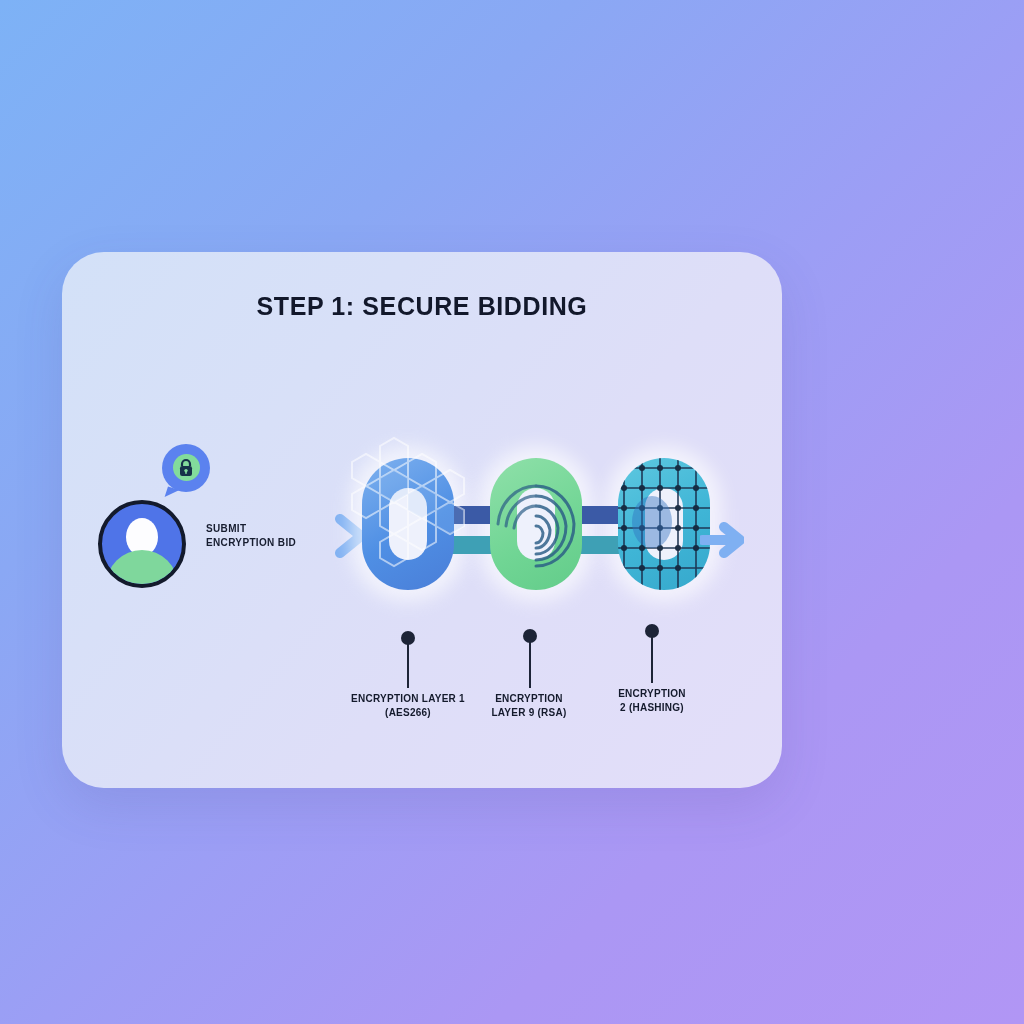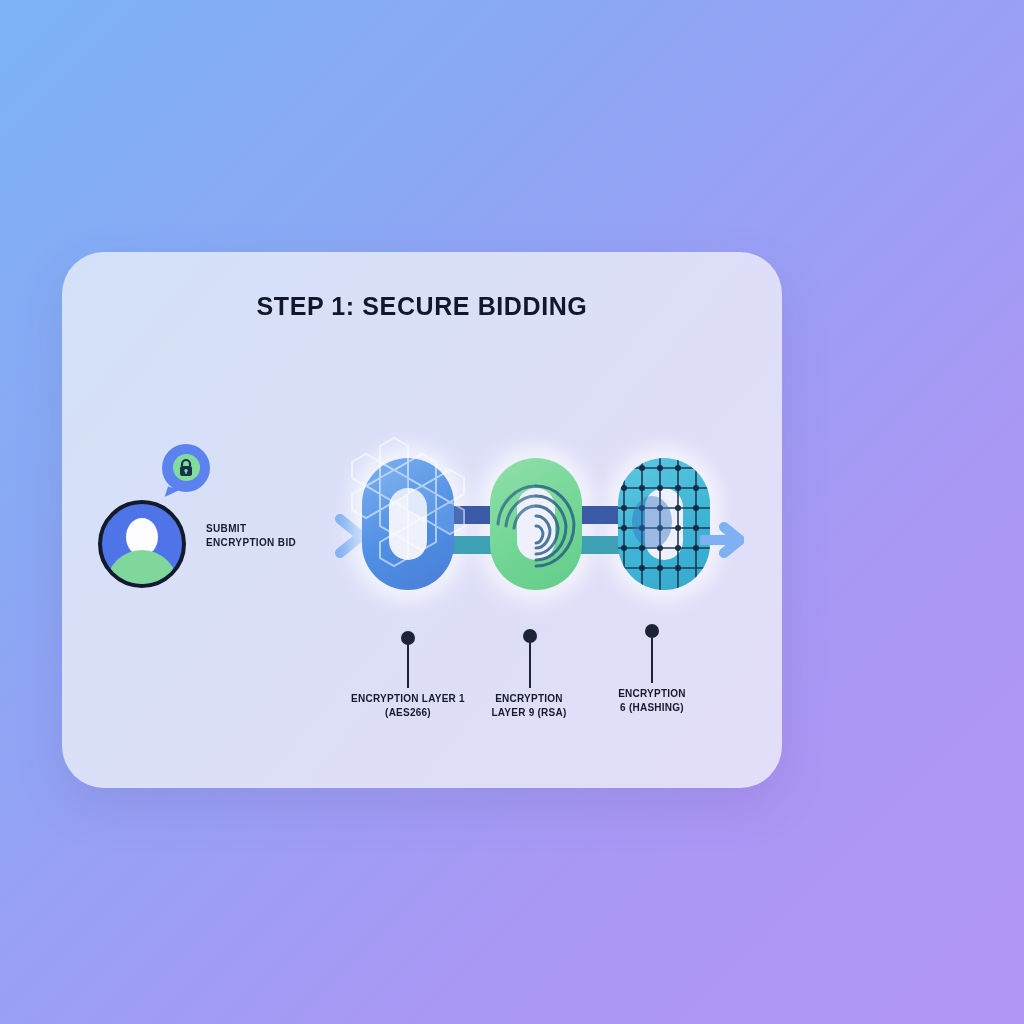--- a/index.html
+++ b/index.html
@@ -335,21 +335,21 @@
     <div class="stem" style="left:467px; top:388px; height:48px;"></div>
     <div class="layer-label" style="left:400px; top:440px; width:134px;">
       <div>ENCRYPTION</div>
       <div>LAYER 9 (RSA)</div>
     </div>
 
     <div class="dot" style="left:583px; top:372px;"></div>
     <div class="stem" style="left:589px; top:383px; height:48px;"></div>
     <div class="layer-label" style="left:524px; top:435px; width:132px;">
       <div>ENCRYPTION</div>
-      <div>6 (HASHING)</div>
+      <div>2 (HASHING)</div>
     </div>
 
     <div class="arrow">
       <svg width="44" height="40" viewBox="0 0 44 40">
         <path d="M2 20 H28" stroke="#7fb0f2" stroke-width="10" stroke-linecap="round" fill="none"></path>
         <path d="M24 7 L40 20 L24 33" fill="none" stroke="#7fb0f2" stroke-width="10" stroke-linecap="round" stroke-linejoin="round"></path>
       </svg>
     </div>
 
 

